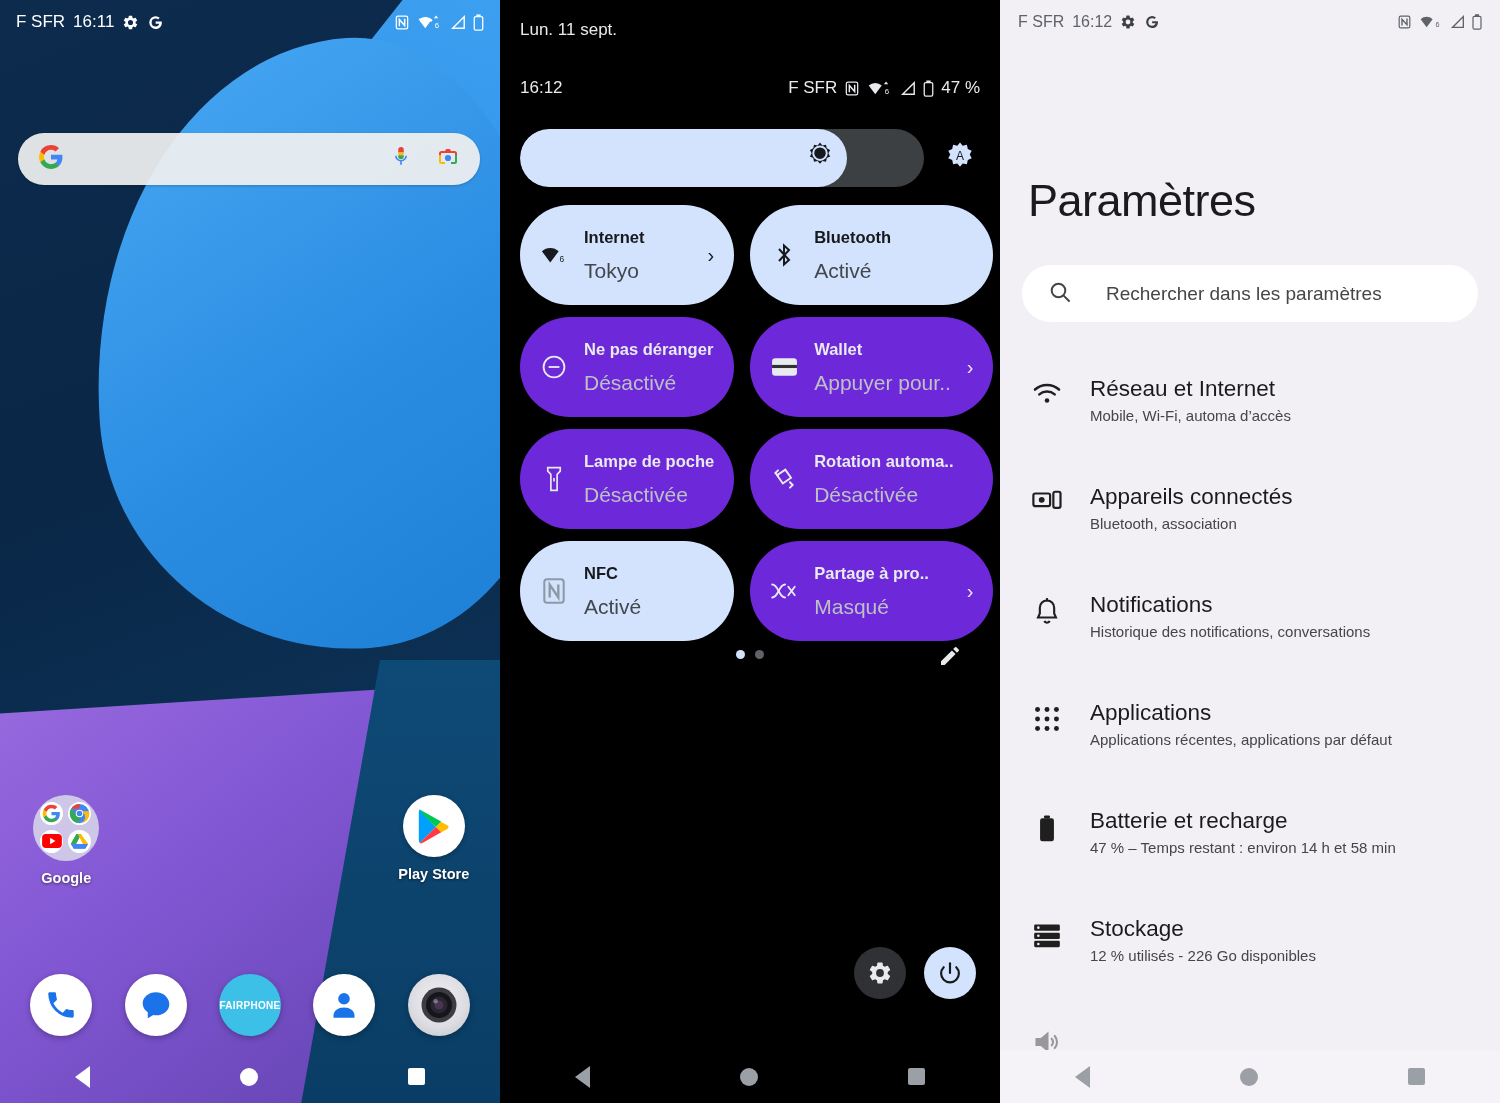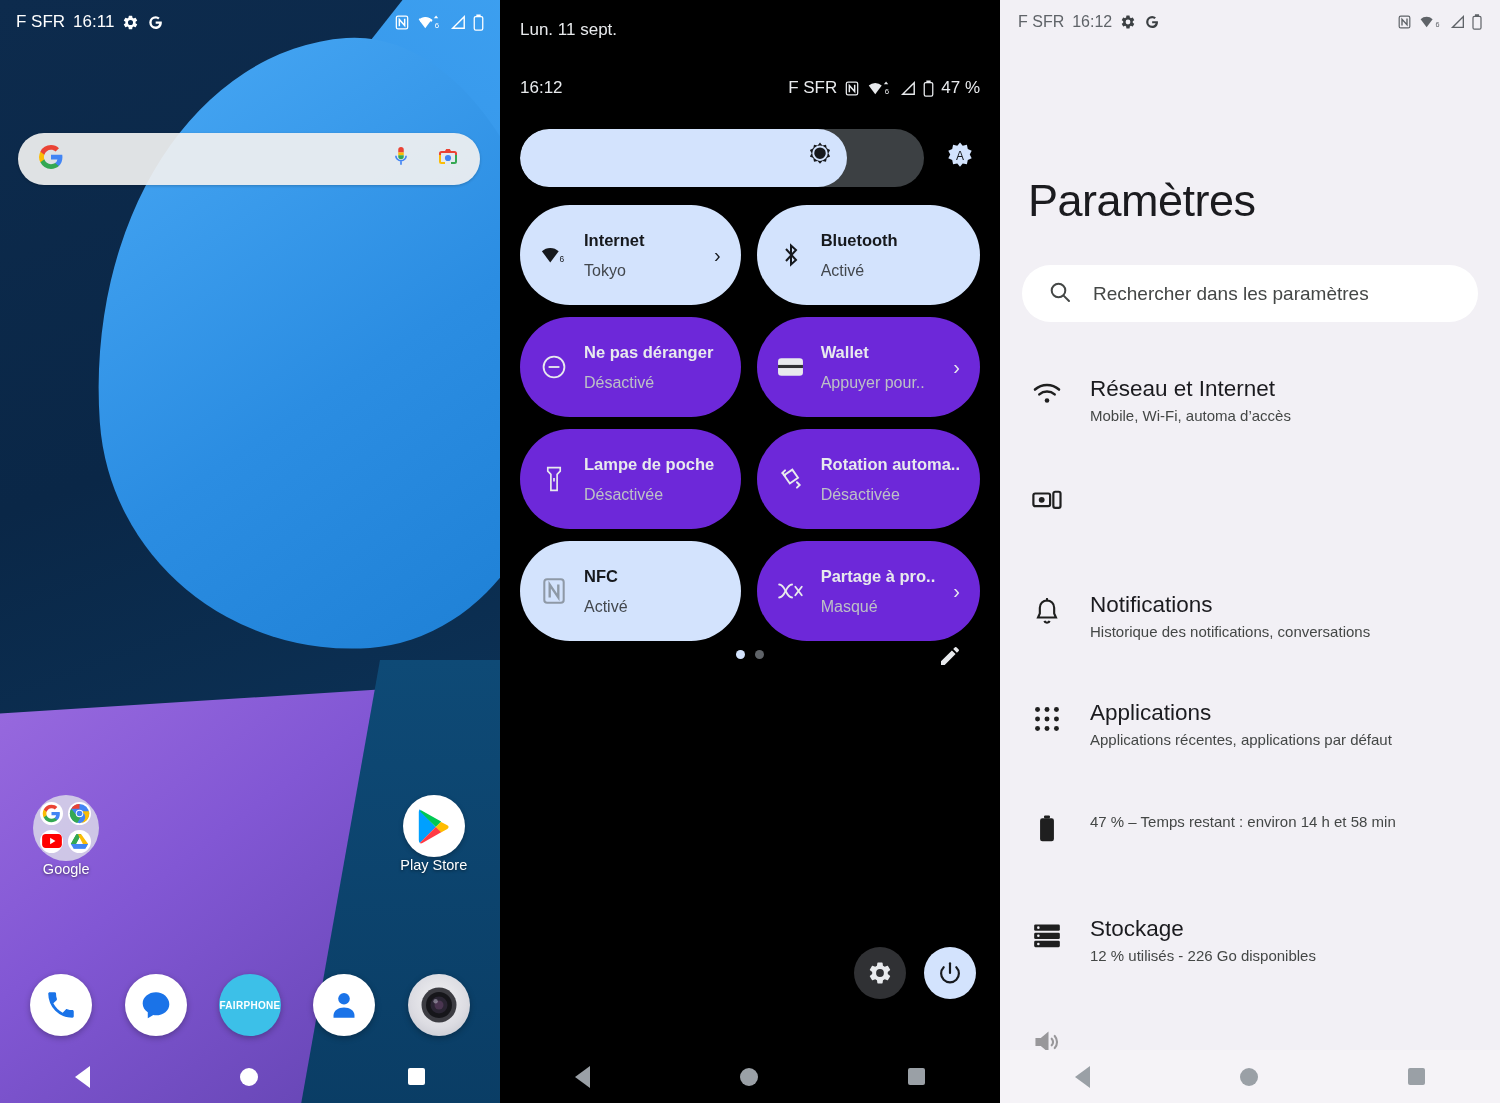--- a/index.html
+++ b/index.html
@@ -58,22 +58,22 @@
   .gsearch .spacer { flex:1; }
   .gsearch .gs-ico { margin-left:24px; }
 
   .appgrid {
     position:absolute; top:795px; left:0; width:500px; z-index:4;
     display:flex; padding:0 20px;
   }
   .appcell { width:110px; text-align:center; }
   .appcell.play { margin-left:275px; }
   .applabel {
-    color:#fff; font-size:14.5px; 
-    text-shadow:0 1px 3px rgba(0,0,0,0.55); font-weight:400;
+    color:#fff; font-size:14.5px; margin-top:9px;
+    text-shadow:0 1px 3px rgba(0,0,0,0.55); font-weight:700;
   }
   .folder {
     width:66px; height:66px; border-radius:50%;
     background:rgba(226,228,235,0.78);
     display:grid; grid-template-columns:1fr 1fr; grid-template-rows:1fr 1fr;
     gap:3px; padding:7px; margin:0 auto;
   }
   .folder > div {
     width:23px; height:23px; border-radius:50%; background:#fff;
     display:flex; align-items:center; justify-content:center;
@@ -152,21 +152,21 @@
     display:flex; align-items:center; padding:0 20px; gap:16px;
     position:relative;
   }
   .tile.active { background:#d3e3fd; }
   .tile-txt { flex:1; min-width:0; }
   .tile-title {
     font-size:16.5px; font-weight:bold; color:#e8eaed;
     white-space:nowrap; overflow:hidden; text-overflow:clip;
   }
   .tile-sub {
-    font-size:16px; color:#bdc1c6; margin-top:12px;
+    font-size:21px; color:#bdc1c6; margin-top:12px;
     white-space:nowrap; overflow:hidden;
   }
   .tile.active .tile-title { color:#16191d; }
   .tile.active .tile-sub { color:#42474d; }
   .tile-chev { font-size:20px; color:#e8eaed; line-height:1; }
   .tile.active .tile-chev { color:#16191d; }
   .tile-ico { width:28px; display:flex; align-items:center; justify-content:center; }
 
   .qs-pager {
     position:absolute; top:650px; left:0; right:0;
@@ -192,21 +192,21 @@
   }
   .st-left { display:flex; align-items:center; gap:8px; }
   .st-right { display:flex; align-items:center; gap:7px; }
   .st-title {
     position:absolute; top:175px; left:28px;
     font-size:45px; color:#1b1b1f; letter-spacing:-0.5px;
   }
   .searchbar {
     position:absolute; top:265px; left:22px; right:22px; height:57px;
     background:#fff; border-radius:29px; display:flex; align-items:center;
-    padding:0 26px; gap:21px;
+    padding:0 26px; gap:34px;
   }
   .search-ph { font-size:19px; color:#444746; }
   .st-list { position:absolute; top:360px; left:0; right:0; bottom:0; }
   .st-row {
     display:flex; align-items:flex-start; gap:26px;
     padding:16px 26px 16px 30px; height:108px;
   }
   .st-ico { width:34px; flex:none; display:flex; justify-content:center; padding-top:6px; }
   .st-rowtitle { font-size:22.5px; color:#1b1b1f; line-height:1.15; }
   .st-rowsub { font-size:15px; color:#444746; margin-top:5px; }
@@ -662,20 +662,24 @@
       </div>
 
       <div class="st-row">
         <span class="st-ico">
           <svg width="30" height="22" viewBox="0 0 26 19" fill="none" stroke="#1f1f1f" stroke-width="1.9">
               <rect x="1.2" y="3" width="14.5" height="11" rx="1.6"></rect>
               <rect x="18.5" y="1.5" width="6.2" height="14" rx="1.6"></rect>
               <circle cx="8.4" cy="8.5" r="1.6" fill="#1f1f1f"></circle>
             </svg>
         </span>
+        <span>
+          <span class="st-rowtitle" style="display:block">Appareils connectés</span>
+          <span class="st-rowsub" style="display:block">Bluetooth, association</span>
+        </span>
       </div>
 
       <div class="st-row">
         <span class="st-ico">
           <svg width="26" height="28" viewBox="0 0 22 25" fill="none" stroke="#1f1f1f" stroke-width="1.9">
               <path d="M11 2.2a6.4 6.4 0 0 0-6.4 6.4v5.2L3 17.4h16L17.4 13.8V8.6A6.4 6.4 0 0 0 11 2.2z"></path>
               <path d="M11 2.2V.8" stroke-linecap="round"></path>
               <path d="M8.7 20.4a2.4 2.4 0 0 0 4.6 0"></path>
             </svg>
         </span>
@@ -706,20 +710,21 @@
       </div>
 
       <div class="st-row">
         <span class="st-ico">
           <svg width="20" height="30" viewBox="0 0 16 26" fill="#1f1f1f">
               <rect x="2" y="3.6" width="12" height="20" rx="2"></rect>
               <rect x="5.4" y="1.2" width="5.2" height="2.6" rx="1"></rect>
             </svg>
         </span>
         <span>
+          <span class="st-rowtitle" style="display:block">Batterie et recharge</span>
           <span class="st-rowsub" style="display:block">47 % – Temps restant : environ 14 h et 58 min</span>
         </span>
       </div>
 
       <div class="st-row">
         <span class="st-ico">
           <svg width="28" height="26" viewBox="0 0 24 22" fill="#1f1f1f">
               <rect x="1" y="2" width="22" height="5.4" rx="1.1"></rect>
               <rect x="1" y="9" width="22" height="5.4" rx="1.1"></rect>
               <rect x="1" y="16" width="22" height="5.4" rx="1.1"></rect>

